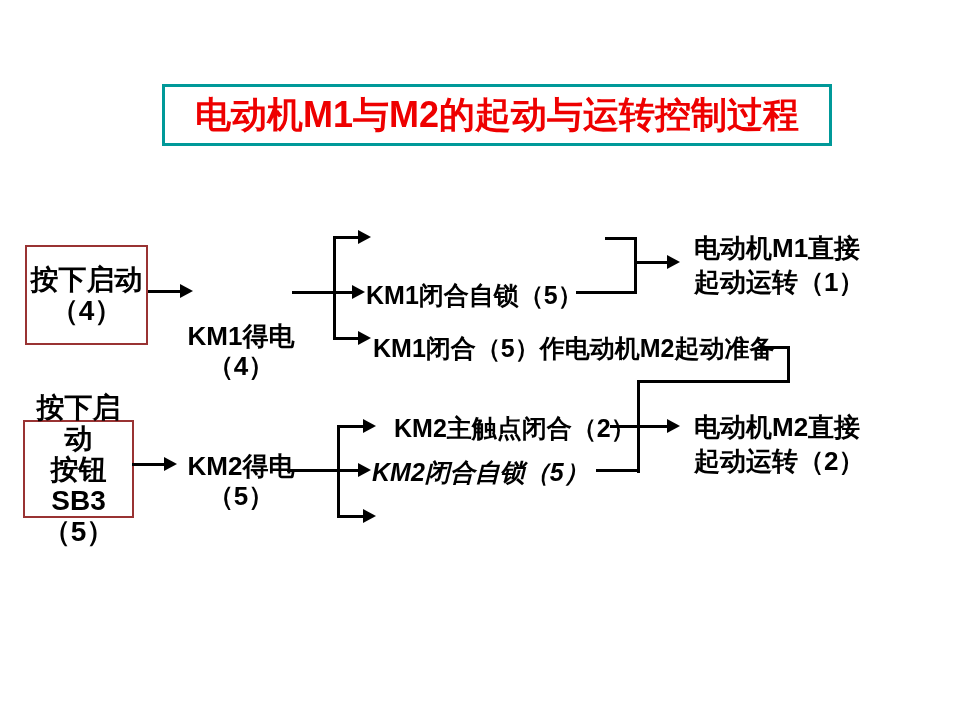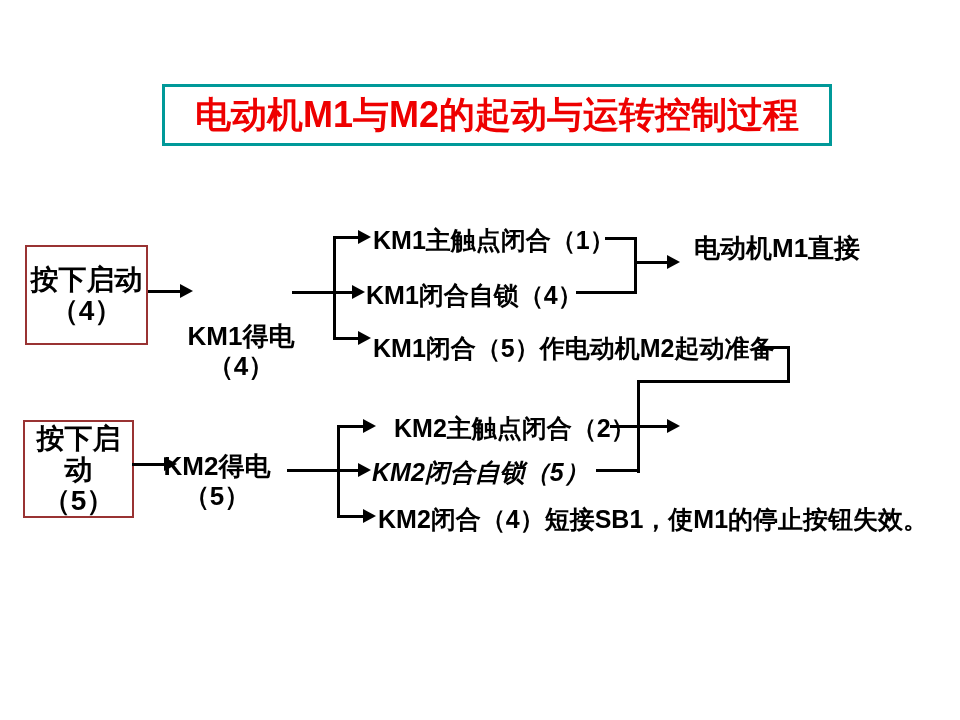--- a/index.html
+++ b/index.html
@@ -55,68 +55,72 @@
   <div class="txt state-text" style="left:183px;top:277px;margin-top:44px;">
     <div>KM1得电</div>
     <div>（4）</div>
   </div>
 
   <div class="hline" style="left:292px;top:291px;width:43px;"></div>
   <div class="vline" style="left:333px;top:236px;height:103px;"></div>
 
   <div class="hline" style="left:333px;top:236px;width:25px;"></div>
   <div class="ah" style="left:358px;top:230px;"></div>
-  <div class="txt branch-label" style="left:373px;top:224px;">KM1主触点闭合（1）</div>
   <div class="hline" style="left:605px;top:237px;width:32px;"></div>
 
   <div class="hline" style="left:333px;top:291px;width:19px;"></div>
   <div class="ah" style="left:352px;top:285px;"></div>
-  <div class="txt branch-label" style="left:366px;top:279px;">KM1闭合自锁（4）</div>
+  <div class="txt branch-label" style="left:366px;top:279px;">KM1闭合自锁（5）</div>
   <div class="hline" style="left:576px;top:291px;width:61px;"></div>
 
   <div class="vline" style="left:634px;top:237px;height:57px;"></div>
   <div class="hline" style="left:634px;top:261px;width:33px;"></div>
   <div class="ah" style="left:667px;top:255px;"></div>
   <div class="txt result-text" style="left:694px;top:231px;">
     <div>电动机M1直接</div>
+    <div>起动运转（1）</div>
   </div>
 
   <div class="hline" style="left:333px;top:337px;width:25px;"></div>
   <div class="ah" style="left:358px;top:331px;"></div>
   <div class="txt branch-label" style="left:373px;top:332px;">KM1闭合（5）作电动机M2起动准备</div>
 
   <div class="hline" style="left:760px;top:346px;width:30px;"></div>
   <div class="vline" style="left:787px;top:346px;height:37px;"></div>
   <div class="hline" style="left:637px;top:380px;width:153px;"></div>
   <div class="vline" style="left:637px;top:380px;height:93px;"></div>
 
   <div class="trigger-box" id="sb3-box">
     <div>按下启动</div>
+    <div>按钮SB3</div>
     <div>（5）</div>
   </div>
 
   <div class="hline" style="left:132px;top:463px;width:32px;"></div>
   <div class="ah" style="left:164px;top:457px;"></div>
 
-  <div class="txt state-text" style="left:159px;top:451px;">
+  <div class="txt state-text" style="left:183px;top:451px;">
     <div>KM2得电</div>
     <div>（5）</div>
   </div>
 
   <div class="hline" style="left:287px;top:469px;width:52px;"></div>
   <div class="vline" style="left:337px;top:425px;height:93px;"></div>
 
   <div class="hline" style="left:337px;top:425px;width:26px;"></div>
   <div class="ah" style="left:363px;top:419px;"></div>
   <div class="txt branch-label" style="left:394px;top:412px;">KM2主触点闭合（2）</div>
   <div class="hline" style="left:610px;top:425px;width:57px;"></div>
   <div class="ah" style="left:667px;top:419px;"></div>
+  <div class="txt result-text" style="left:694px;top:410px;">
+    <div>电动机M2直接</div>
+    <div>起动运转（2）</div>
+  </div>
 
   <div class="hline" style="left:337px;top:469px;width:21px;"></div>
   <div class="ah" style="left:358px;top:463px;"></div>
   <div class="txt branch-label" style="left:372px;top:456px;font-style:italic;">KM2闭合自锁（5）</div>
   <div class="hline" style="left:596px;top:469px;width:44px;"></div>
 
   <div class="hline" style="left:337px;top:515px;width:26px;"></div>
   <div class="ah" style="left:363px;top:509px;"></div>
-  <div class="txt branch-label" style="left:378px;top:503px;">KM2闭合（4）短接SB1，使M1的停止按钮失效。</div>
 
 </div>
 
 </body></html>

